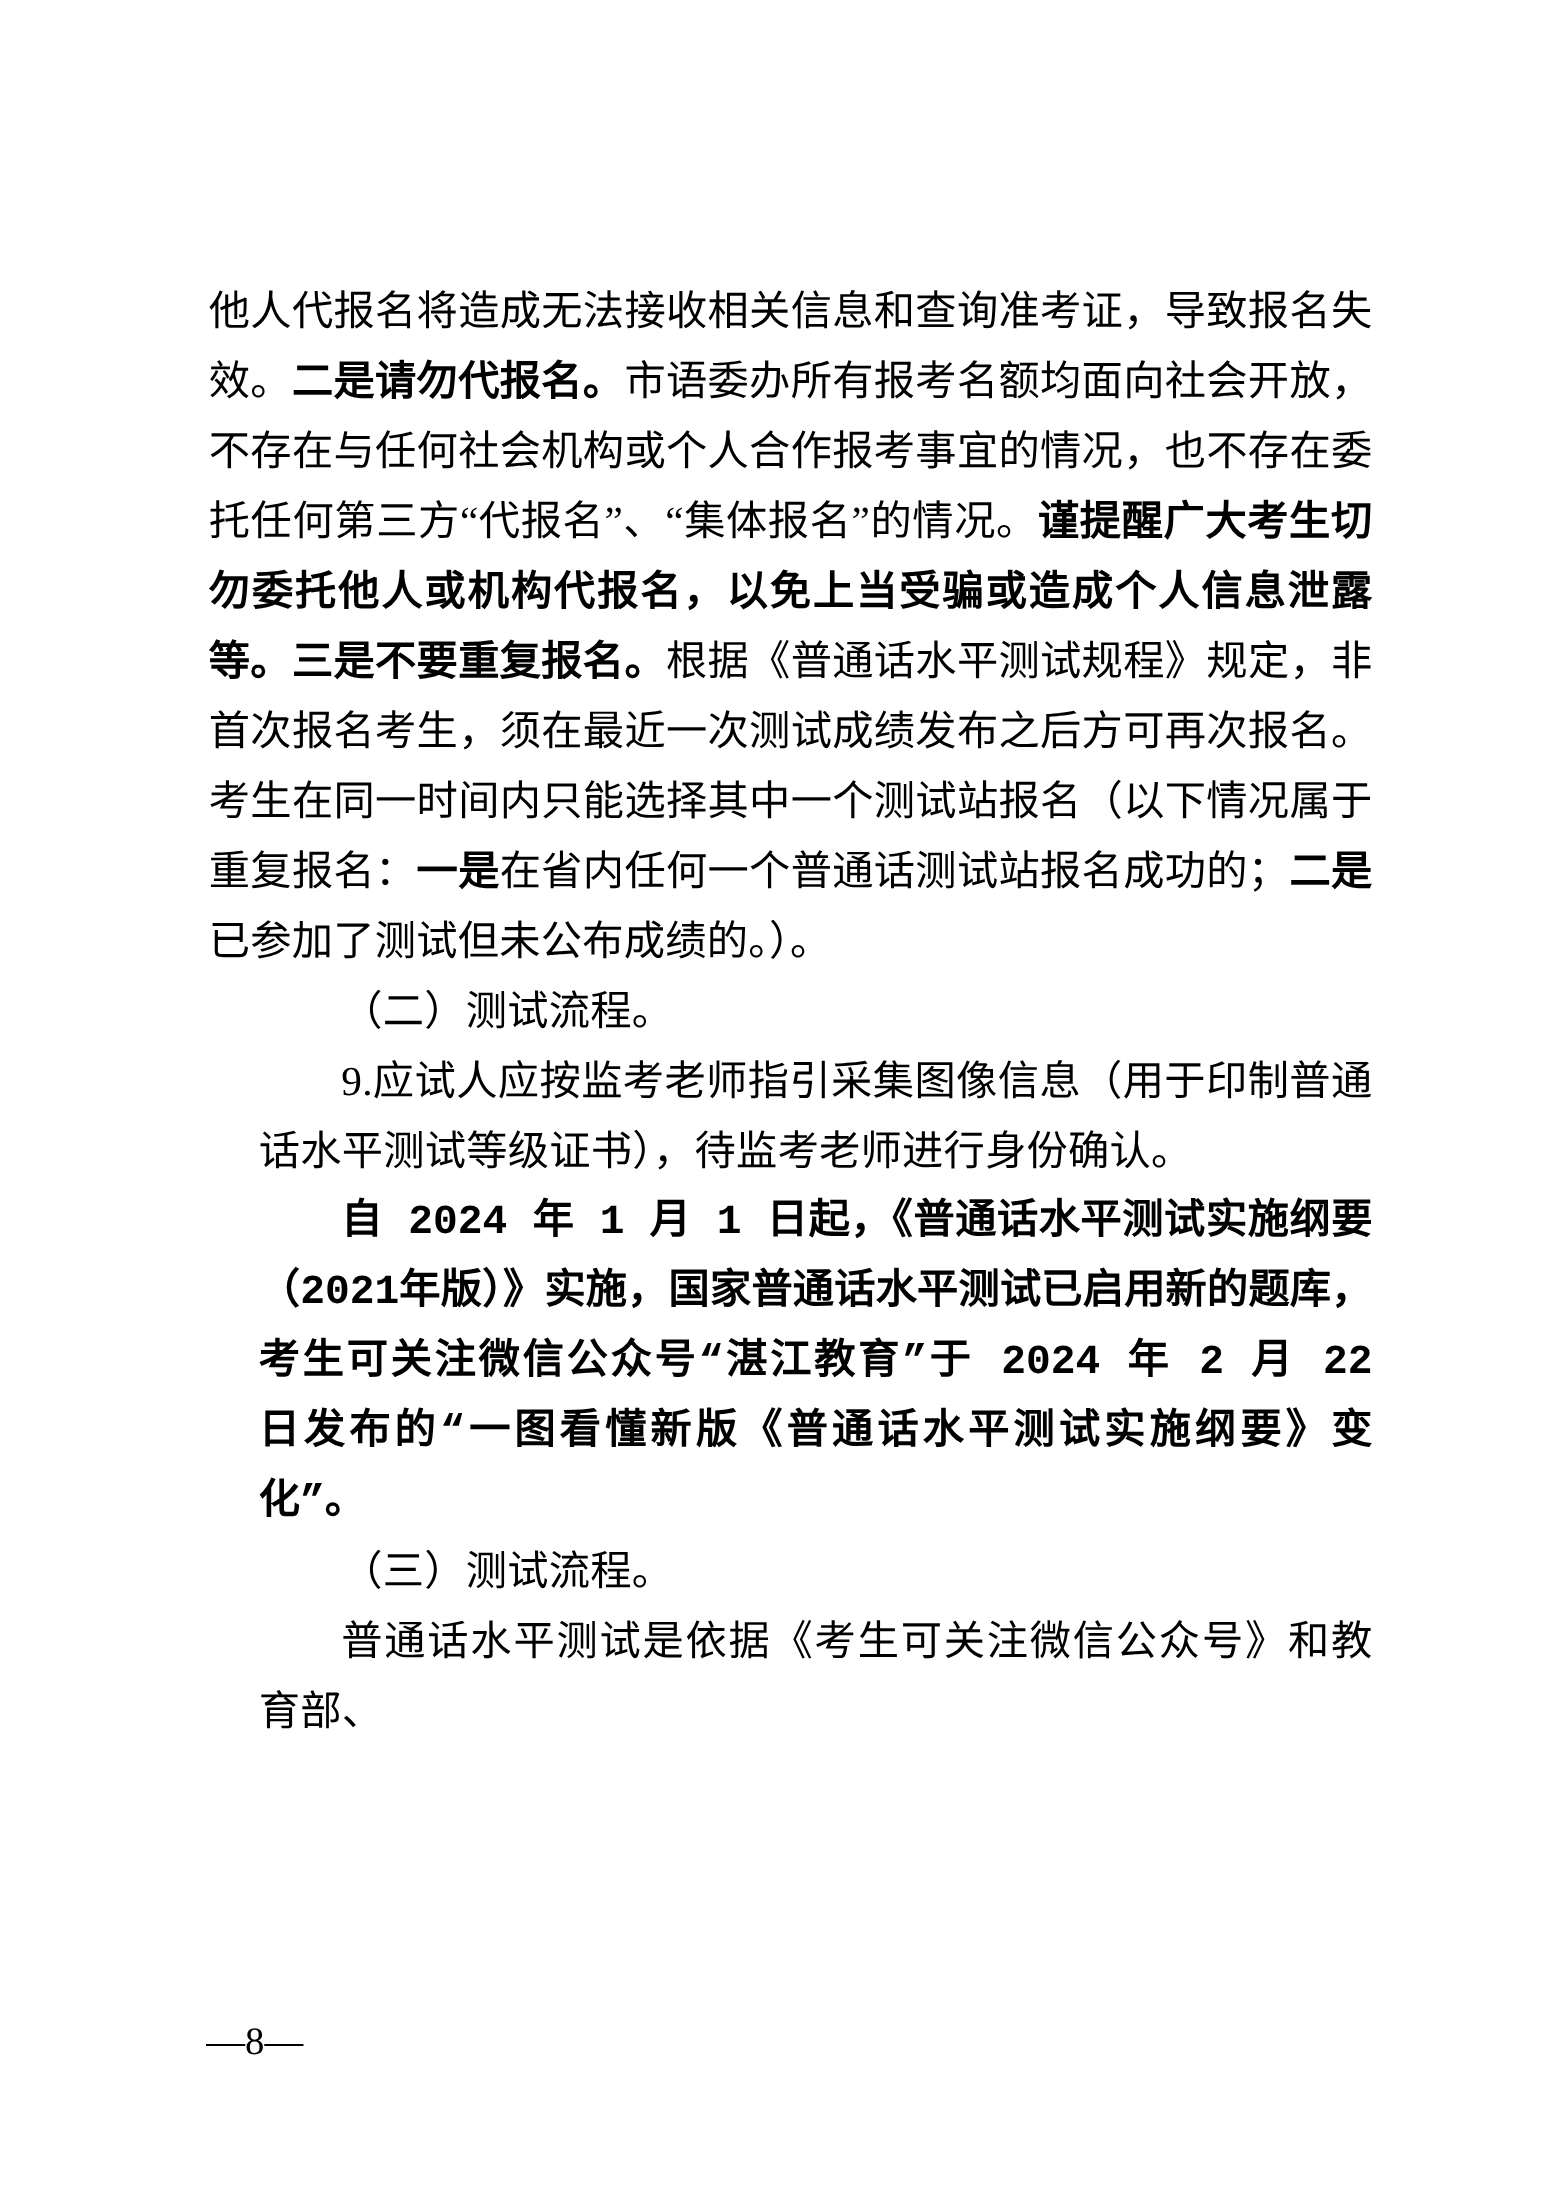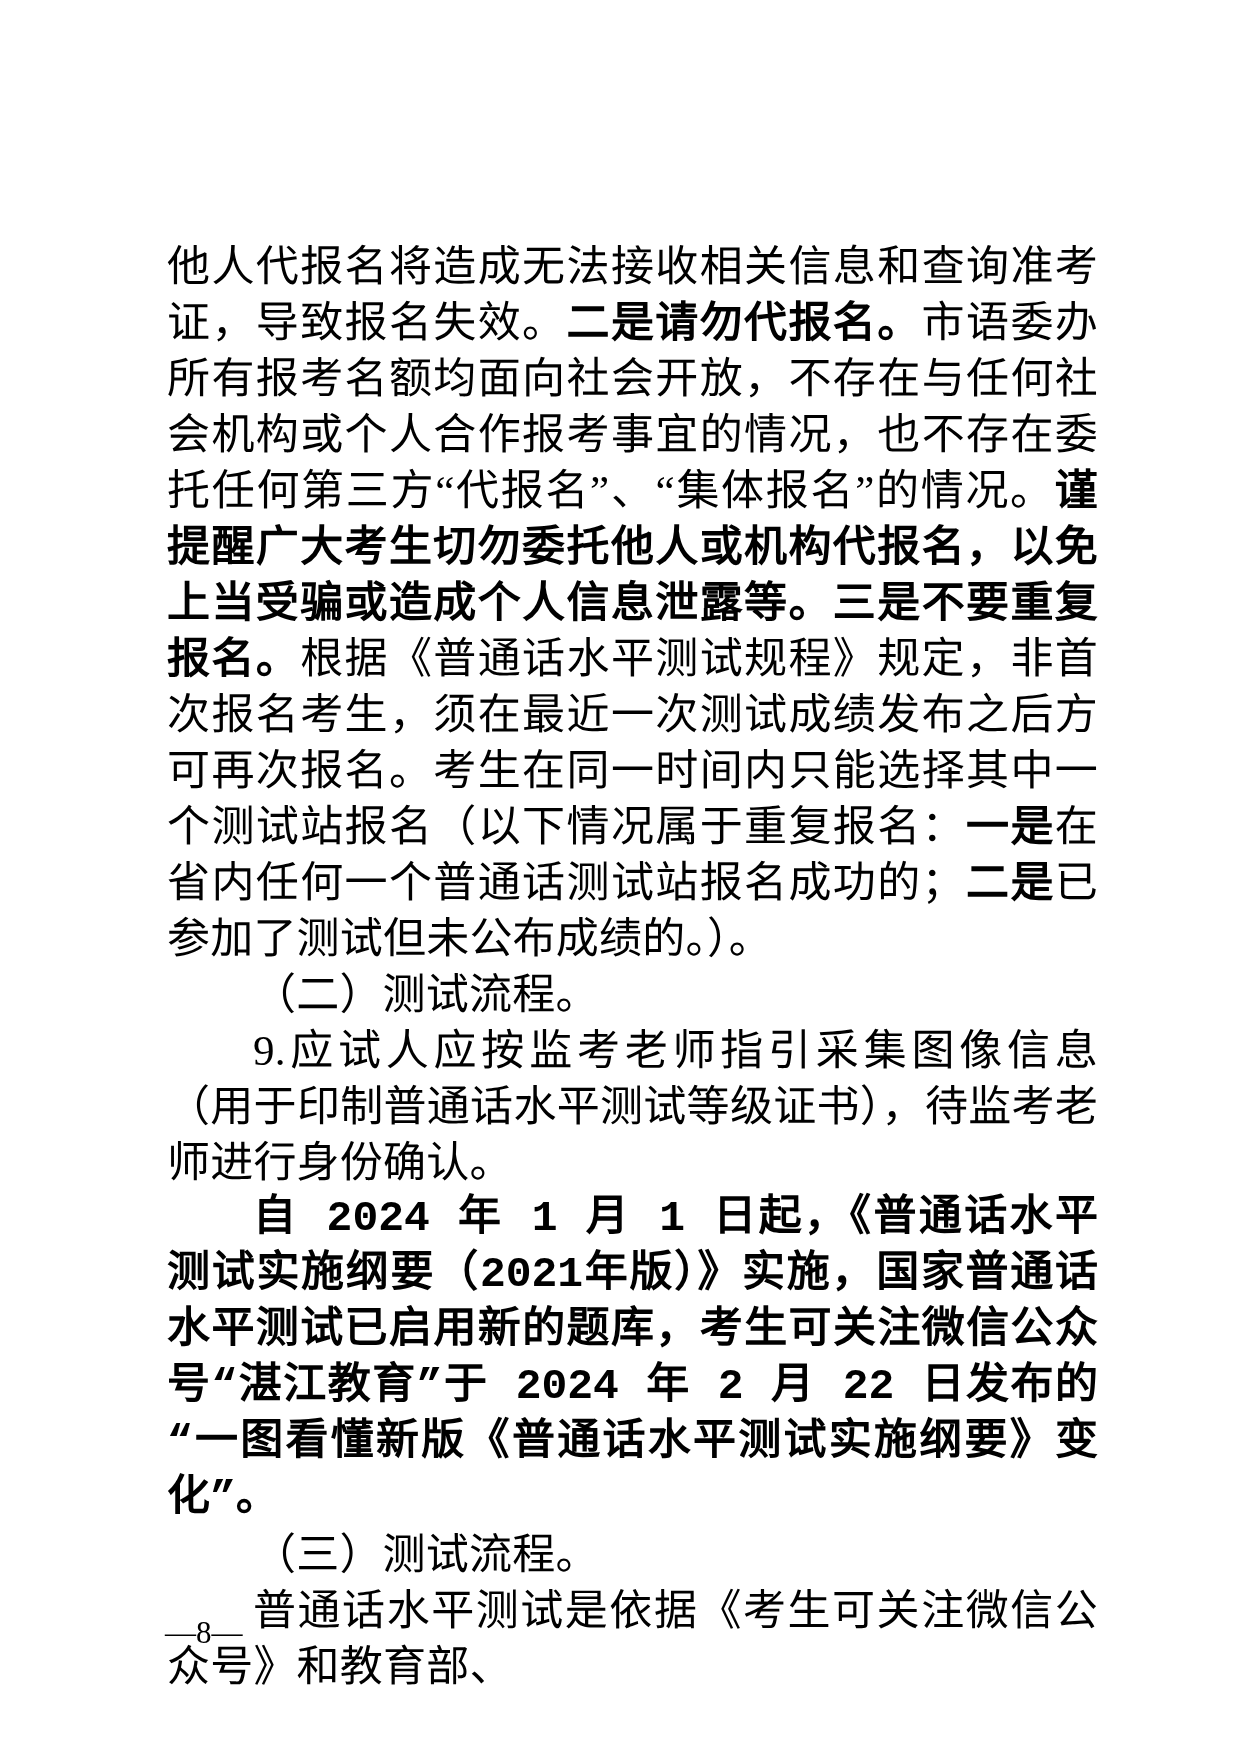--- a/index.html
+++ b/index.html
@@ -12,34 +12,35 @@
     width: 1240px;
     height: 1754px;
     background: #ffffff;
     overflow: hidden;
     font-family: "Liberation Serif", "DejaVu Serif", serif;
     color: #000000;
   }
   .doc-body {
     position: absolute;
     left: 167px;
-    top: 239px;
+    top: 222px;
     width: 931px;
-    font-size: 43px;
+    font-size: 33px;
     line-height: 56px;
     text-align: justify;
     text-justify: inter-character;
     letter-spacing: 0.2px;
   }
   .doc-body p {
     margin: 0;
     padding: 0;
   }
   .doc-body p.indent {
     text-indent: 2em;
+    margin-left: 40px;
   }
   
   .run-bold {
     font-weight: 700;
   }
   
   .hei {
     font-weight: 700;
     font-family: Liberation Mono, monospace;
     letter-spacing: 0;

